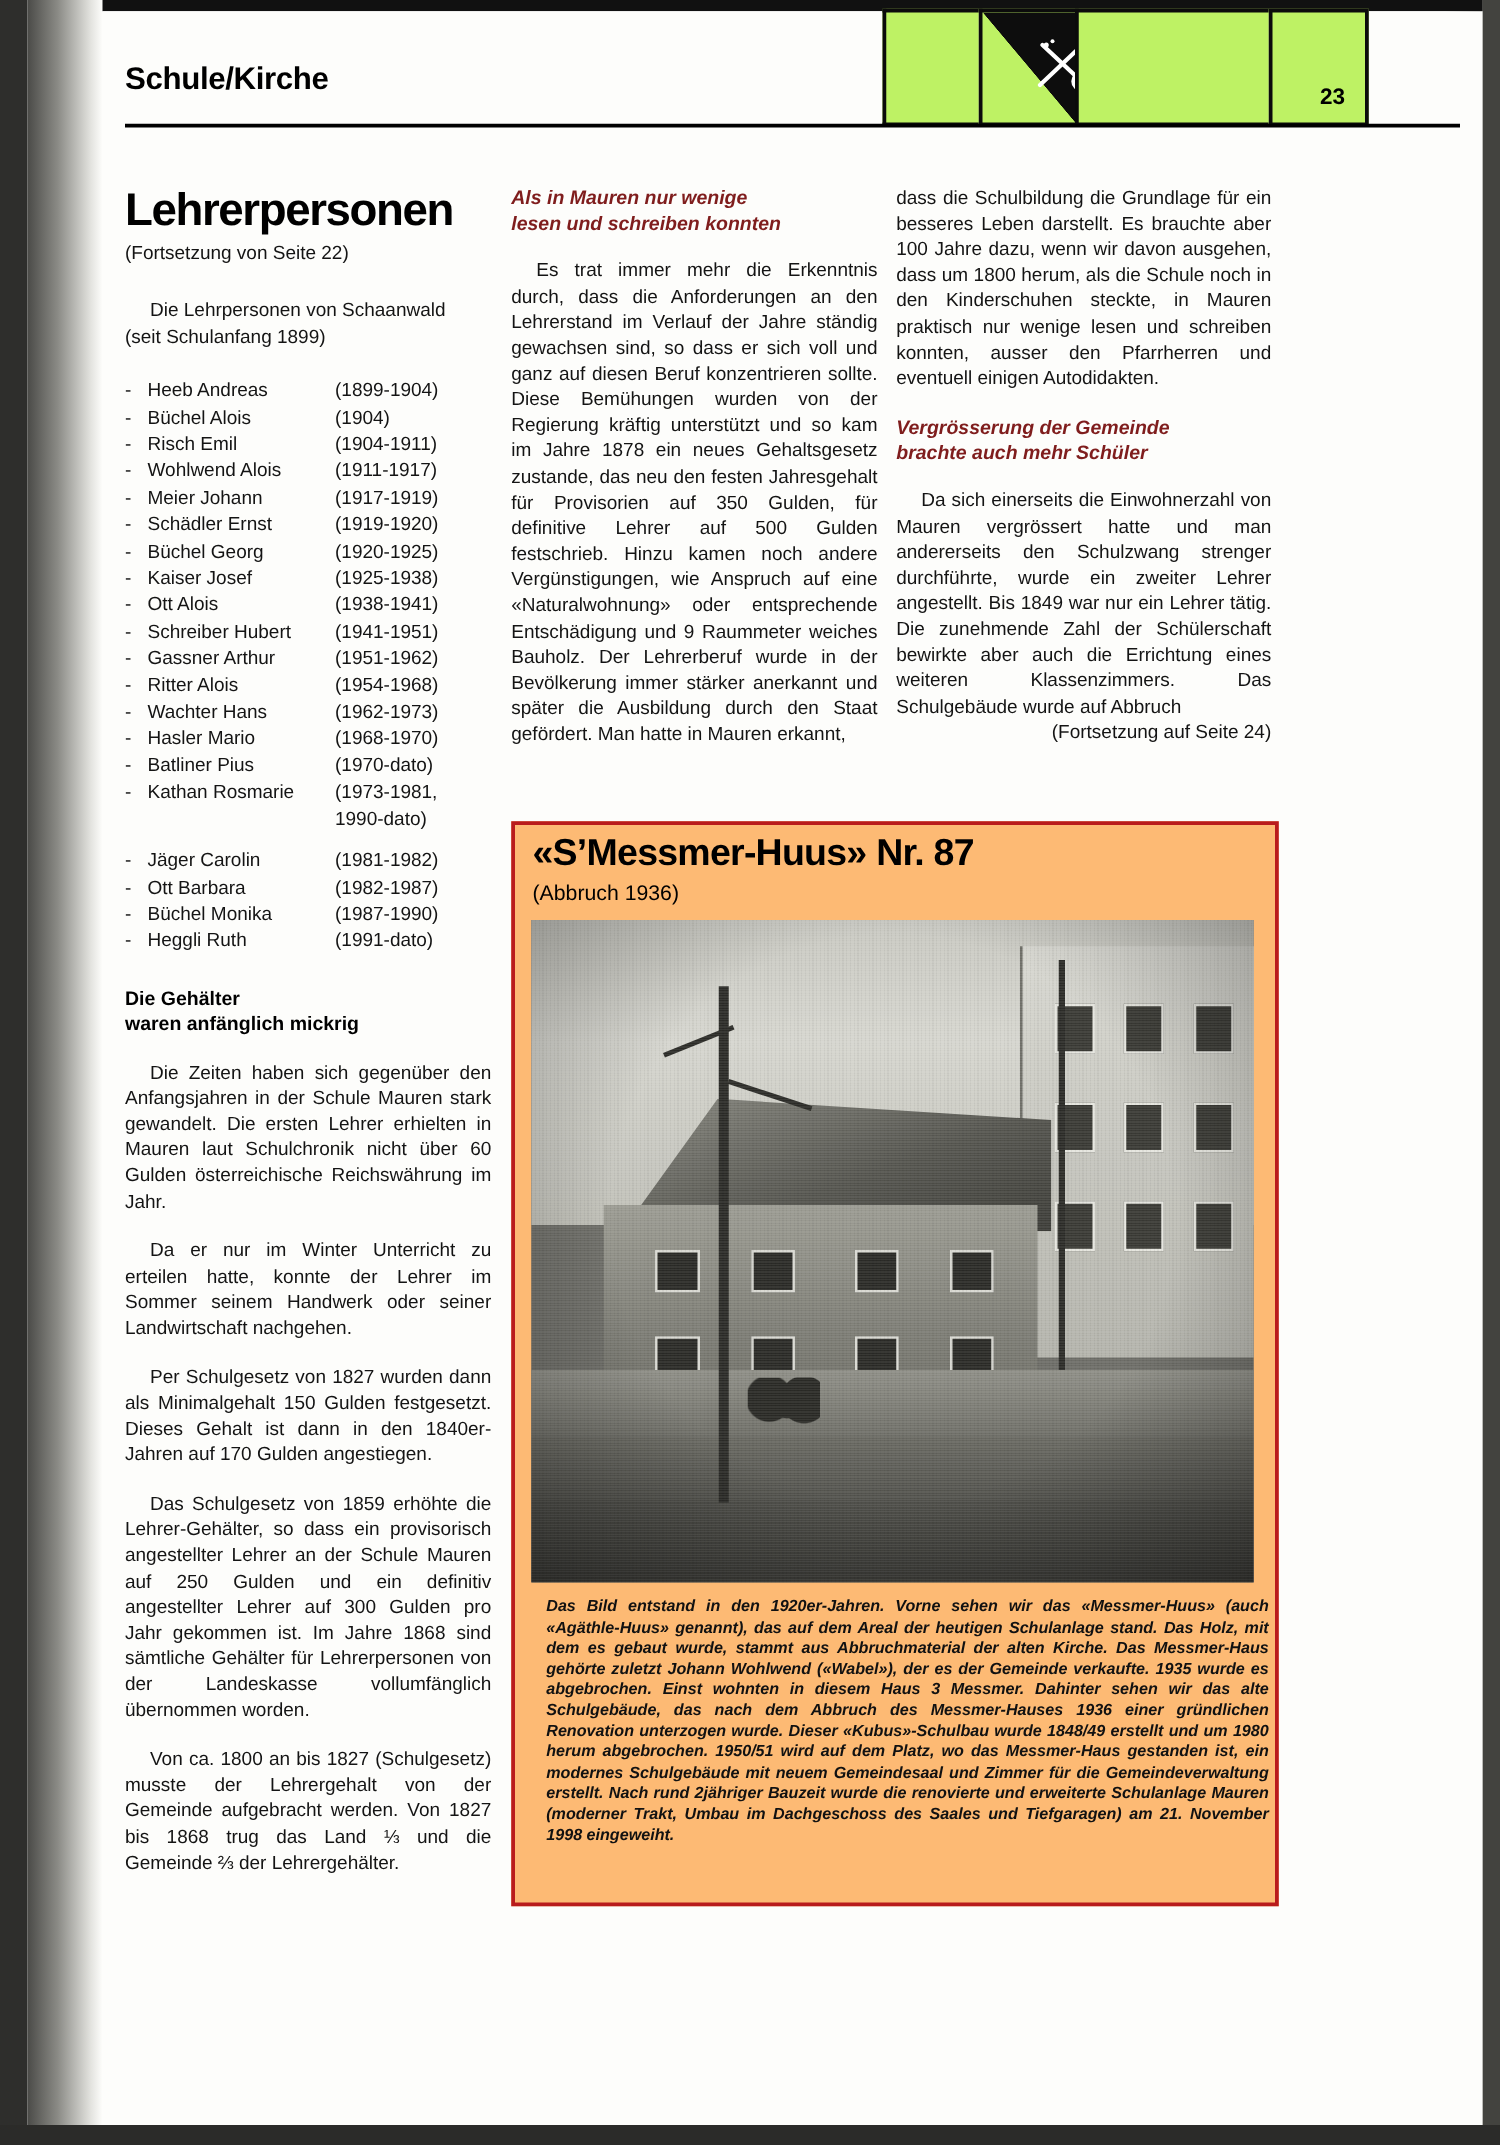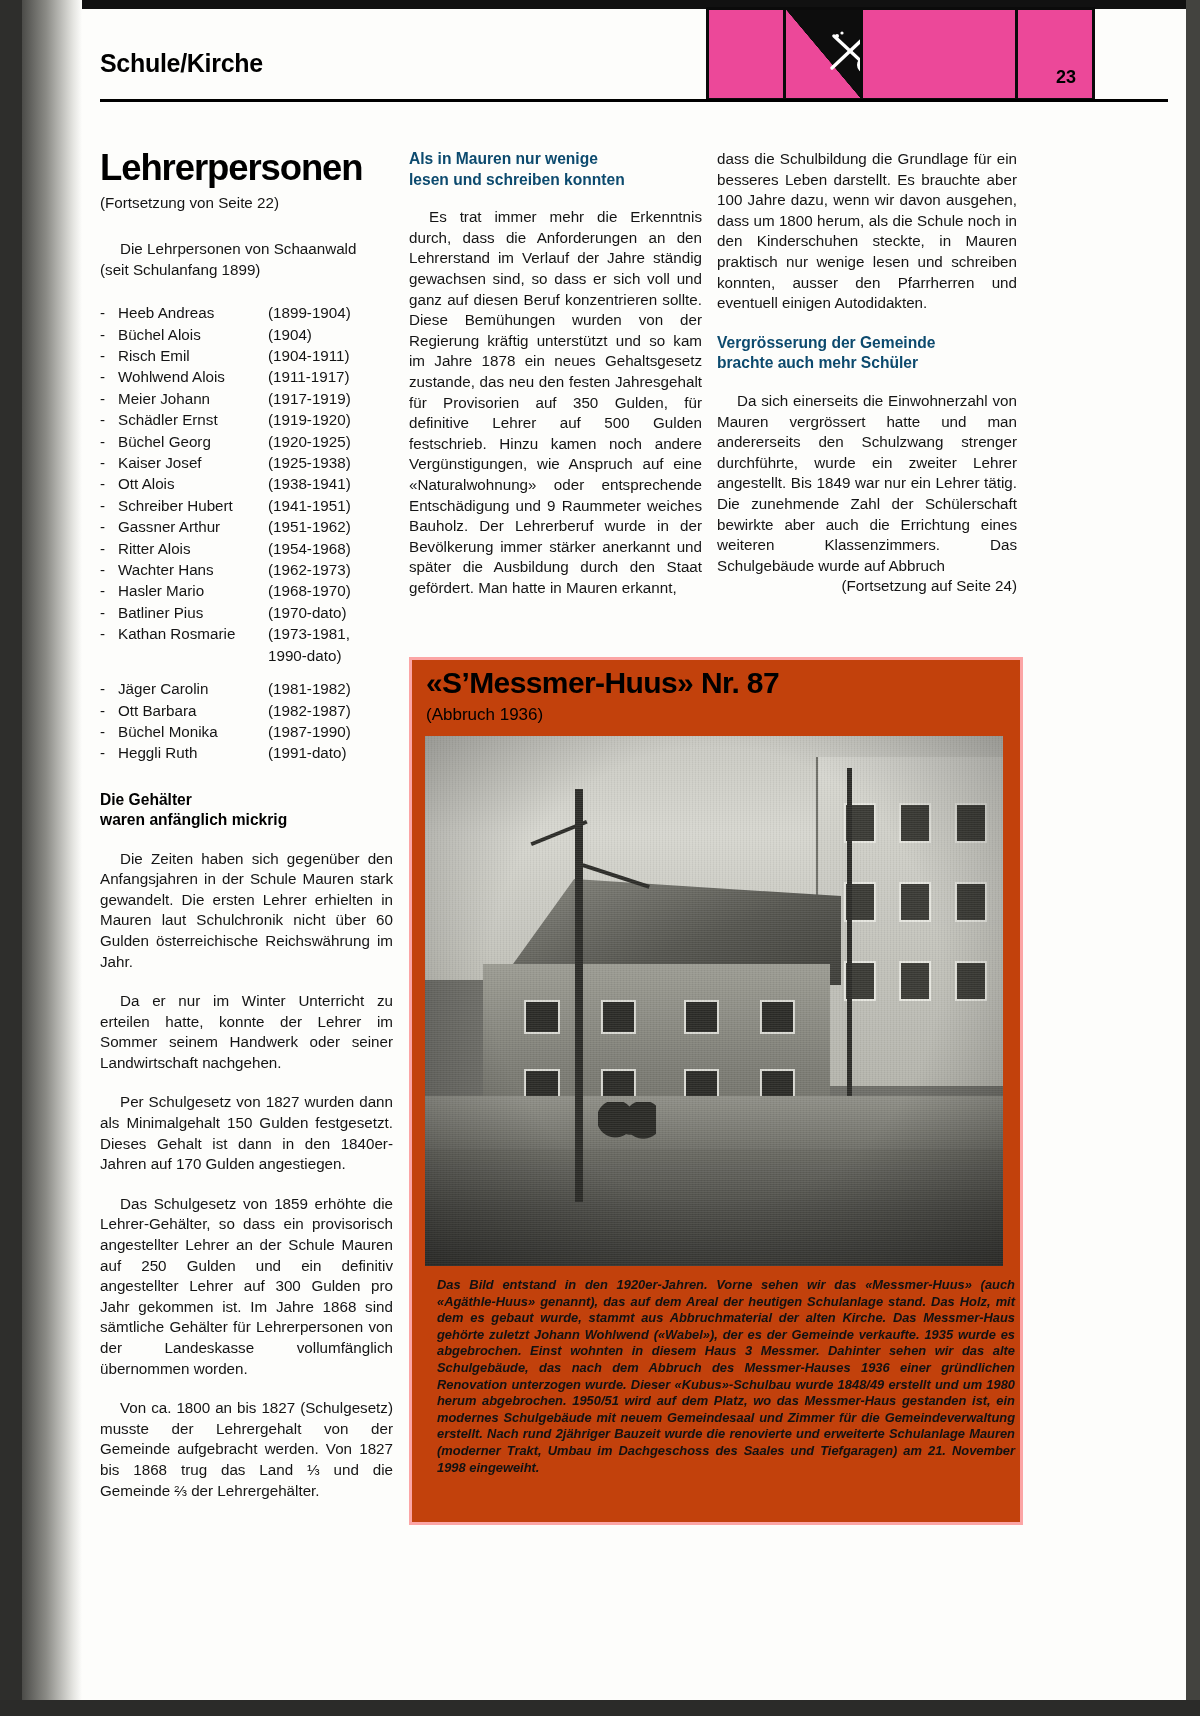--- a/index.html
+++ b/index.html
@@ -27,21 +27,21 @@
   .sheet{position:absolute;left:82px;top:9px;width:1104px;height:1691px;background:#fdfdfb;}
 
   
   .header{position:absolute;left:0;top:0;width:1104px;height:92px;}
   .header-rule{position:absolute;left:18px;top:90px;width:1068px;height:3px;background:#000;}
   .header-title{
     position:absolute;left:18px;top:40px;
     font-size:25px;font-weight:bold;letter-spacing:-.3px;color:#000;
   }
   .flagstrip{position:absolute;left:624px;top:-2px;width:444px;height:90px;display:flex;}
-  .flagbox{width:74px;height:88px;background:#ec4899;border:3px solid #0b0b0b;border-left-width:3px;border-right-width:0;position:relative;overflow:hidden;}
+  .flagbox{width:74px;height:88px;background:#bef264;border:3px solid #0b0b0b;border-left-width:3px;border-right-width:0;position:relative;overflow:hidden;}
   .flagbox:last-child{border-right-width:3px;}
   .flagbox.wide{width:152px;}
   .tri{position:absolute;left:0;top:0;width:100%;height:100%;
        background:linear-gradient(to bottom left,#0d0d0d 49.6%,transparent 50%);}
   .emblem{position:absolute;left:38px;top:14px;width:56px;height:56px;}
   .pagenum{
     position:absolute;right:16px;bottom:10px;
     font-size:18px;font-weight:bold;color:#000;
   }
 
@@ -51,22 +51,23 @@
   .col2{left:327px;top:140px;width:293px;}
   .col3{left:635px;top:140px;width:300px;}
 
   h1.maintitle{
     margin:0 0 6px 0;
     font-size:36.5px;line-height:38px;font-weight:bold;letter-spacing:-1.1px;color:#000;
     white-space:nowrap;
   }
   .subtitle{font-size:15.2px;line-height:20px;margin:0 0 26px 0;color:#141414;}
   h2.sub{
-    margin:0 0 17px 0;font-size:15.6px;line-height:20.6px;font-weight:bold;color:#0c4a6e;
+    margin:0 0 17px 0;font-size:15.6px;line-height:20.6px;font-weight:bold;color:#7f1d1d;
     text-align:left;
+    font-style:italic;
   }
   p{margin:0 0 19px 0;text-indent:20px;}
   p.noind{text-indent:0;}
   p:last-child{margin-bottom:0;}
 
   .intro{margin:0 0 22px 0;text-indent:20px;}
   .intro .l2{display:block;text-indent:0;}
 
   
   .tlist{margin:0 0 26px 0;}
@@ -76,21 +77,21 @@
   .tyear{flex:1;white-space:nowrap;}
   .trow.cont .tdash,.trow.cont .tname{visibility:hidden;}
   .tgap{height:12px;}
 
   
   .gehaelter{margin:0 0 18px 0;}
   .gehaelter div{font-size:15.6px;line-height:20.4px;font-weight:bold;color:#000;}
 
   
   .photoblock{position:absolute;left:327px;top:648px;width:608px;height:862px;
-     border:3px solid #fca5a5;background:#c2410c;}
+     border:3px solid #b91c1c;background:#fdba74;}
   .photo-title{
     position:absolute;left:14px;top:6px;
     font-size:30px;font-weight:bold;letter-spacing:-.6px;color:#000;white-space:nowrap;
   }
   .photo-sub{position:absolute;left:14px;top:45px;font-size:17px;color:#000;}
   .photo{
     position:absolute;left:13px;top:76px;width:578px;height:530px;overflow:hidden;
     background:#6e6e68;
   }
   .caption{

